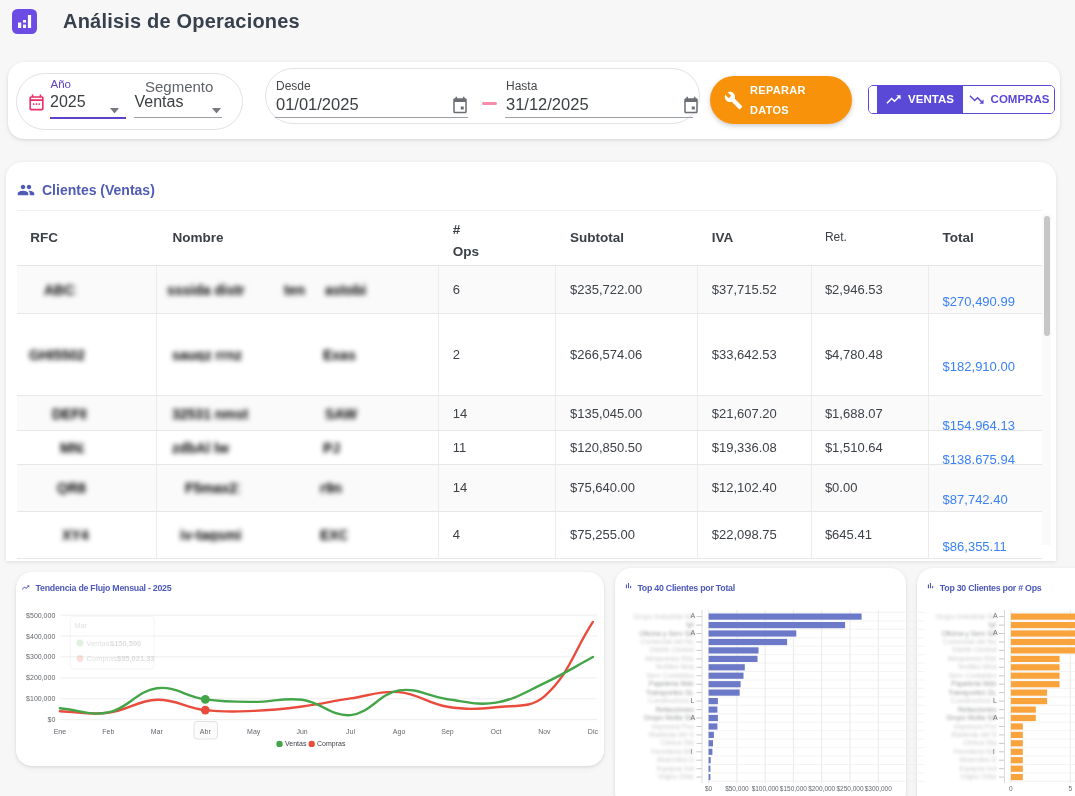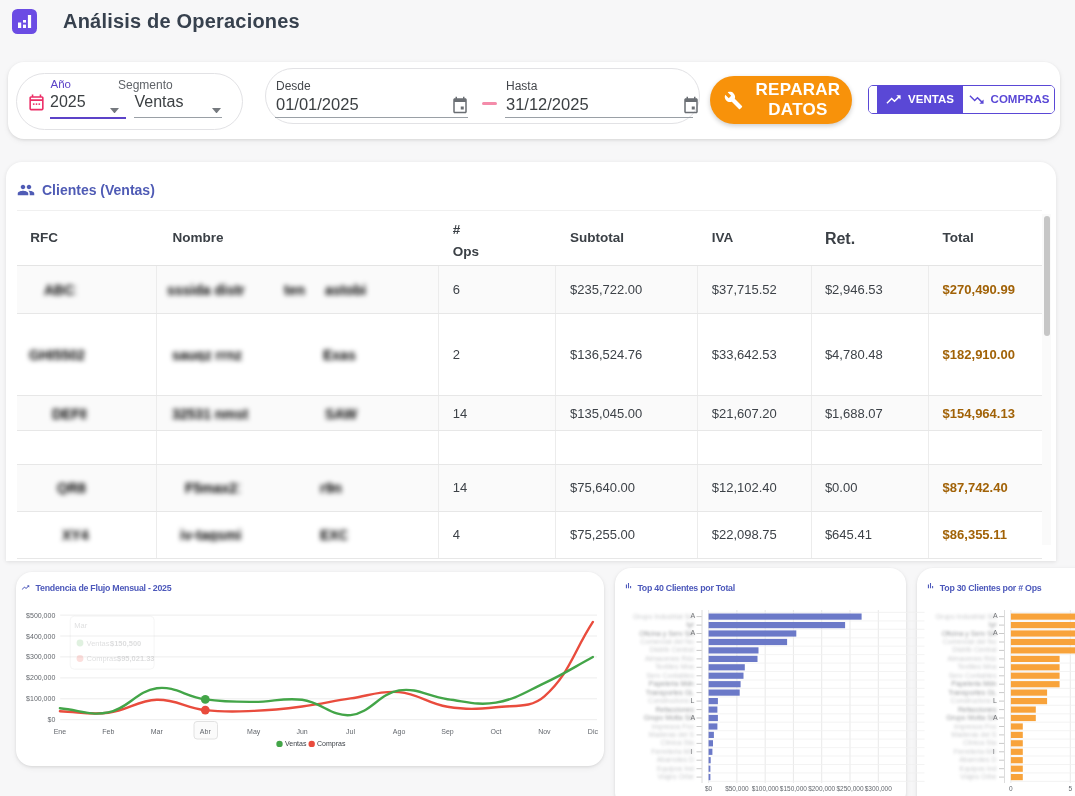--- a/index.html
+++ b/index.html
@@ -7,21 +7,21 @@
   font-family:"Liberation Sans", sans-serif; position:relative; }
 .abs { position:absolute; }
 .card { position:absolute; background:#fff; border-radius:16px;
   box-shadow:0 1px 3px rgba(0,0,0,.09), 0 2px 6px rgba(0,0,0,.06); }
 .bl { position:absolute; filter:blur(1.6px); font-size:7px; color:#85888d; white-space:nowrap; opacity:.45 }
 .bld { color:#5e6165; opacity:.65 }
 .tb { position:absolute; top:50%; transform:translateY(-50%); filter:blur(2.8px);
   font-size:14px; font-weight:bold; color:#000; overflow:hidden; white-space:nowrap; height:15px; }
 .trow { position:absolute; left:0; width:100%; }
 .tc { position:absolute; top:50%; transform:translateY(-50%); font-size:13px; color:#3d4248; }
-.tt { color:#a16207; font-weight:bold; }
+.tt { color:#3b82f6; font-weight:normal;margin-top:12px; }
 </style>
 </head>
 <body>
 
 <svg width="25" height="25" viewBox="0 0 25 25" style="position:absolute;left:12px;top:9px">
     <rect width="25" height="25" rx="5.5" fill="#6b4ce4"></rect>
     <rect x="6" y="13.5" width="3.2" height="5.5" fill="#fff"></rect>
     <rect x="11" y="11" width="3" height="2.6" fill="#fff"></rect>
     <rect x="11" y="15.6" width="3" height="3.4" fill="#fff"></rect>
     <rect x="15.9" y="6" width="3.2" height="13" fill="#fff"></rect>
@@ -36,21 +36,21 @@
     <circle cx="8.5" cy="14" r="1.2" fill="#ec2d66"></circle>
     <circle cx="12" cy="14" r="1.2" fill="#ec2d66"></circle>
     <circle cx="15.5" cy="14" r="1.2" fill="#ec2d66"></circle>
   </svg>
 <div class="abs" style="left:50.5px;top:78px;font-size:11.5px;color:#5c43c8">Año</div>
 <div class="abs" style="left:50px;top:93px;font-size:16px;color:#3c4043">2025</div>
 <div class="abs" style="left:110px;top:99px"><svg width="9" height="5.5" viewBox="0 0 10 6">
       <path d="M0 0l5 6 5-6z" fill="#75797e"></path>
     </svg></div>
 <div class="abs" style="left:49.5px;top:116.7px;width:76px;height:2px;background:#5c43c8"></div>
-<div class="abs" style="left:118px;top:78px;font-size:12px;color:#5f6368">Segmento</div>
+<div class="abs" style="left:145px;top:78px;font-size:15px;color:#5f6368">Segmento</div>
 <div class="abs" style="left:134.5px;top:93px;font-size:16px;color:#3c4043">Ventas</div>
 <div class="abs" style="left:212px;top:99px"><svg width="9" height="5.5" viewBox="0 0 10 6">
       <path d="M0 0l5 6 5-6z" fill="#75797e"></path>
     </svg></div>
 <div class="abs" style="left:134px;top:117.2px;width:88px;height:1px;background:#9aa0a6"></div>
 
 <div class="abs" style="left:264.5px;top:68px;width:435.5px;height:56px;border:1px solid #e2e2e5;border-radius:28px;background:#fff"></div>
 <div class="abs" style="left:276px;top:79px;font-size:12px;color:#44474c">Desde</div>
 <div class="abs" style="left:276px;top:95px;font-size:16.5px;color:#3c4043">01/01/2025</div>
 <svg width="18" height="18" viewBox="0 0 24 24" style="position:absolute;left:451px;top:96px">
@@ -64,21 +64,21 @@
 <svg width="18" height="18" viewBox="0 0 24 24" style="position:absolute;left:682px;top:96px">
     <path fill="#6a6e73" d="M19 3h-1V1h-2v2H8V1H6v2H5c-1.1 0-2 .9-2 2v16c0 1.1.9 2 2 2h14c1.1 0 2-.9 2-2V5c0-1.1-.9-2-2-2zm0 18H5V8h14v13z"></path>
     <rect x="13" y="14" width="4" height="4" fill="#6a6e73"></rect>
   </svg>
 <div class="abs" style="left:505px;top:117px;width:188px;height:1px;background:#9aa0a6"></div>
 
 <div class="abs" style="left:710px;top:76px;width:142px;height:48px;border-radius:24px;background:#f8920a;box-shadow:0 2px 5px rgba(0,0,0,.2)">
 <svg width="19" height="19" viewBox="0 0 24 24" style="position:absolute;left:14px;top:15px">
       <path fill="#fff" d="M22.7 19l-9.1-9.1c.9-2.3.4-5-1.5-6.9-2-2-5-2.4-7.4-1.3L9 6 6 9 1.6 4.7C.4 7.1.9 10.1 2.9 12.1c1.9 1.9 4.6 2.4 6.9 1.5l9.1 9.1c.4.4 1 .4 1.4 0l2.3-2.3c.5-.4.5-1.1.1-1.4z"></path>
     </svg>
-<div style="position:absolute;left:40px;top:0;width:96px;height:48px;display:flex;align-items:center;justify-content:center;text-align:center;color:#fff;font-weight:bold;font-size:17px;line-height:20px;letter-spacing:.3px">REPARAR DATOS</div>
+<div style="position:absolute;left:40px;top:0;width:96px;height:48px;display:flex;align-items:center;justify-content:center;text-align:left;color:#fff;font-weight:bold;font-size:11px;line-height:20px;letter-spacing:.3px">REPARAR DATOS</div>
 </div>
 
 <div class="abs" style="left:868px;top:85px;width:187px;height:28.5px;border:1.5px solid #5a48d6;border-radius:5px;background:#fff;overflow:hidden;display:flex">
 <div style="width:8px;background:#fff"></div>
 <div style="width:85px;background:#5a48d6;color:#fff;font-weight:bold;font-size:11.5px;display:flex;align-items:center;justify-content:center"><svg width="17" height="17" viewBox="0 0 24 24" style="vertical-align:-3px;margin-right:6px">
         <path fill="#fff" d="M16 6l2.29 2.29-4.88 4.88-4-4L2 16.59 3.41 18l6-6 4 4 6.3-6.29L22 12V6z"></path>
       </svg>VENTAS</div>
 <div style="flex:1;background:#fff;color:#5a48d6;font-weight:bold;font-size:11.5px;display:flex;align-items:center;justify-content:center;border-left:1.5px solid #5a48d6"><svg width="17" height="17" viewBox="0 0 24 24" style="vertical-align:-3px;margin-right:6px">
         <path fill="#5a48d6" d="M16 18l2.29-2.29-4.88-4.88-4 4L2 7.41 3.41 6l6 6 4-4 6.3 6.29L22 12v6z"></path>
       </svg>COMPRAS</div>
@@ -89,55 +89,65 @@
     <path fill="#4f5bb5" d="M16 11c1.66 0 2.99-1.34 2.99-3S17.66 5 16 5c-1.66 0-3 1.34-3 3s1.34 3 3 3zm-8 0c1.66 0 2.99-1.34 2.99-3S9.66 5 8 5C6.34 5 5 6.34 5 8s1.34 3 3 3zm0 2c-2.33 0-7 1.17-7 3.5V19h14v-2.5c0-2.33-4.67-3.5-7-3.5zm8 0c-.29 0-.62.02-.97.05 1.16.84 1.97 1.97 1.97 3.45V19h6v-2.5c0-2.33-4.67-3.5-7-3.5z"></path>
   </svg>
 <div class="abs" style="left:42px;top:181.5px;font-size:14px;font-weight:bold;color:#4f5bb5">Clientes (Ventas)</div>
 
 <div class="abs" style="left:16.5px;top:210px;width:1025.8px;height:55.8px;background:#fff;border-top:1px solid #f0f0f0;border-bottom:1px solid #e4e4e4"></div>
 <div class="abs" style="left:30.2px;top:230px;font-size:13.5px;font-weight:bold;color:#3b4046">RFC</div>
 <div class="abs" style="left:172.6px;top:230px;font-size:13.5px;font-weight:bold;color:#3b4046">Nombre</div>
 <div class="abs" style="left:452.7px;top:219px;font-size:13.5px;font-weight:bold;color:#3b4046;line-height:22px">#<br>Ops</div>
 <div class="abs" style="left:570px;top:230px;font-size:13.5px;font-weight:bold;color:#3b4046">Subtotal</div>
 <div class="abs" style="left:711.7px;top:230px;font-size:13.5px;font-weight:bold;color:#3b4046">IVA</div>
-<div class="abs" style="left:824.9px;top:230px;font-size:16px;font-weight:bold;color:#3b4046">Ret.</div>
+<div class="abs" style="left:824.9px;top:230px;font-size:12px;font-weight:normal;color:#3b4046">Ret.</div>
 <div class="abs" style="left:942.6px;top:230px;font-size:13.5px;font-weight:bold;color:#3b4046">Total</div>
 
 <div class="abs" style="left:16.5px;top:0;width:1025.8px;height:561px;overflow:hidden">
 <div style="position:relative;width:100%;height:100%">
 <div class="trow" style="top:265.8px;height:46.9px;background:#fafafa">
 <span class="tb" style="left:27.5px;width:32px">ABC120</span>
         <span class="tb" style="left:150.5px;width:94px">sssida distr</span>
         <span class="tb" style="left:267.5px;width:29px">ten</span>
         <span class="tb" style="left:308.5px;width:53px">astobi</span>
         <span class="tc" style="left:436.2px">6</span>
 <span class="tc" style="left:553.5px">$235,722.00</span>
 <span class="tc" style="left:695.2px">$37,715.52</span>
 <span class="tc" style="left:808.4px">$2,946.53</span>
 <span class="tc tt" style="left:926.1px">$270,490.99</span>
 </div>
       <div class="trow" style="top:312.7px;height:82.3px;background:#ffffff">
 <span class="tb" style="left:12.5px;width:55px">GHI55023</span>
         <span class="tb" style="left:155.5px;width:78px">sauqz rrnz</span>
         <span class="tb" style="left:306.5px;width:42px">Exas</span>
         <span class="tc" style="left:436.2px">2</span>
-<span class="tc" style="left:553.5px">$136,524.76</span>
+<span class="tc" style="left:553.5px">$266,574.06</span>
 <span class="tc" style="left:695.2px">$33,642.53</span>
 <span class="tc" style="left:808.4px">$4,780.48</span>
 <span class="tc tt" style="left:926.1px">$182,910.00</span>
 </div>
       <div class="trow" style="top:395.0px;height:35.3px;background:#fafafa">
 <span class="tb" style="left:35.5px;width:34px">DEF8801</span>
         <span class="tb" style="left:155.5px;width:78px">32531 nmst</span>
         <span class="tb" style="left:308.5px;width:40px">SAW</span>
         <span class="tc" style="left:436.2px">14</span>
 <span class="tc" style="left:553.5px">$135,045.00</span>
 <span class="tc" style="left:695.2px">$21,607.20</span>
 <span class="tc" style="left:808.4px">$1,688.07</span>
 <span class="tc tt" style="left:926.1px">$154,964.13</span>
+</div>
+      <div class="trow" style="top:430.3px;height:33.5px;background:#ffffff">
+<span class="tb" style="left:43.5px;width:24px">MN201</span>
+        <span class="tb" style="left:155.5px;width:73px">zdbAl lw</span>
+        <span class="tb" style="left:306.5px;width:21px">PJ</span>
+        <span class="tc" style="left:436.2px">11</span>
+<span class="tc" style="left:553.5px">$120,850.50</span>
+<span class="tc" style="left:695.2px">$19,336.08</span>
+<span class="tc" style="left:808.4px">$1,510.64</span>
+<span class="tc tt" style="left:926.1px">$138,675.94</span>
 </div>
       <div class="trow" style="top:463.8px;height:46.9px;background:#fafafa">
 <span class="tb" style="left:40.5px;width:29px">QR8812</span>
         <span class="tb" style="left:168.5px;width:55px">F5max21</span>
         <span class="tb" style="left:303.5px;width:24px">r9n</span>
         <span class="tc" style="left:436.2px">14</span>
 <span class="tc" style="left:553.5px">$75,640.00</span>
 <span class="tc" style="left:695.2px">$12,102.40</span>
 <span class="tc" style="left:808.4px">$0.00</span>
 <span class="tc tt" style="left:926.1px">$87,742.40</span>

